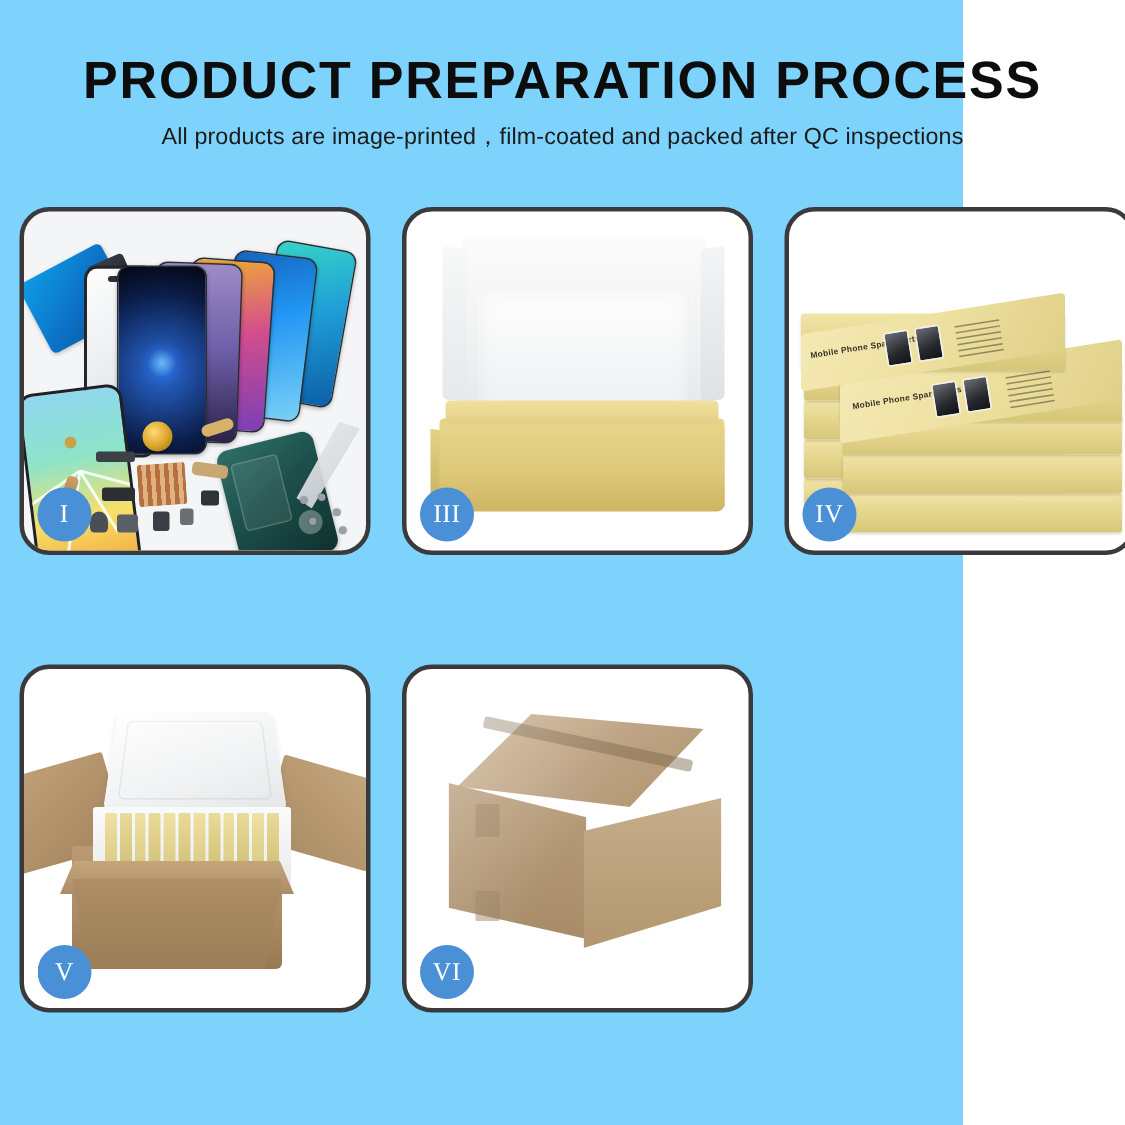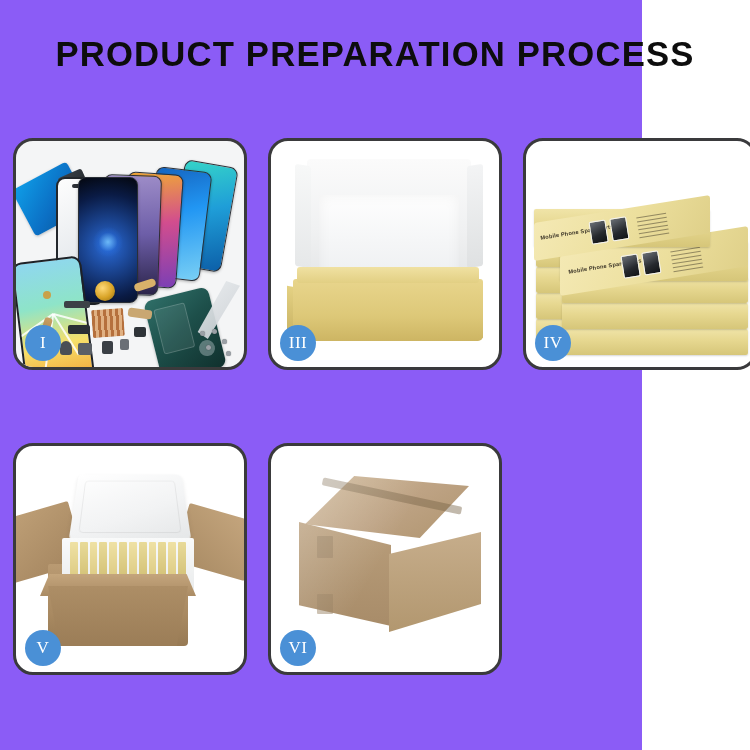--- a/index.html
+++ b/index.html
@@ -12,21 +12,21 @@
     height: 750px;
     overflow: hidden;
     font-family: "Liberation Sans", sans-serif;
     color: #111111;
   }
 
   .page {
     position: relative;
     width: 642px;
     height: 750px;
-    background: #8b5cf6;
+    background: #7dd3fc;
   }
 
   
   .header {
     position: absolute;
     top: 34px;
     left: 0;
     width: 750px;
     text-align: center;
   }
@@ -449,20 +449,21 @@
     pointer-events:none;
   }
 </style>
 </head>
 <body>
 
 <div class="page">
 
   <div class="header">
     <div class="title">PRODUCT PREPARATION PROCESS</div>
+    <div class="subtitle">All products are image-printed，film-coated and packed after QC inspections</div>
   </div>
 
   <div class="grid">
 
     <div class="panel p1">
       <div class="photo">
         <div class="scene">
           <div class="blue-lcd"></div>
           <div class="glass-panel"></div>
           <div class="fan-ph fan1"></div>

